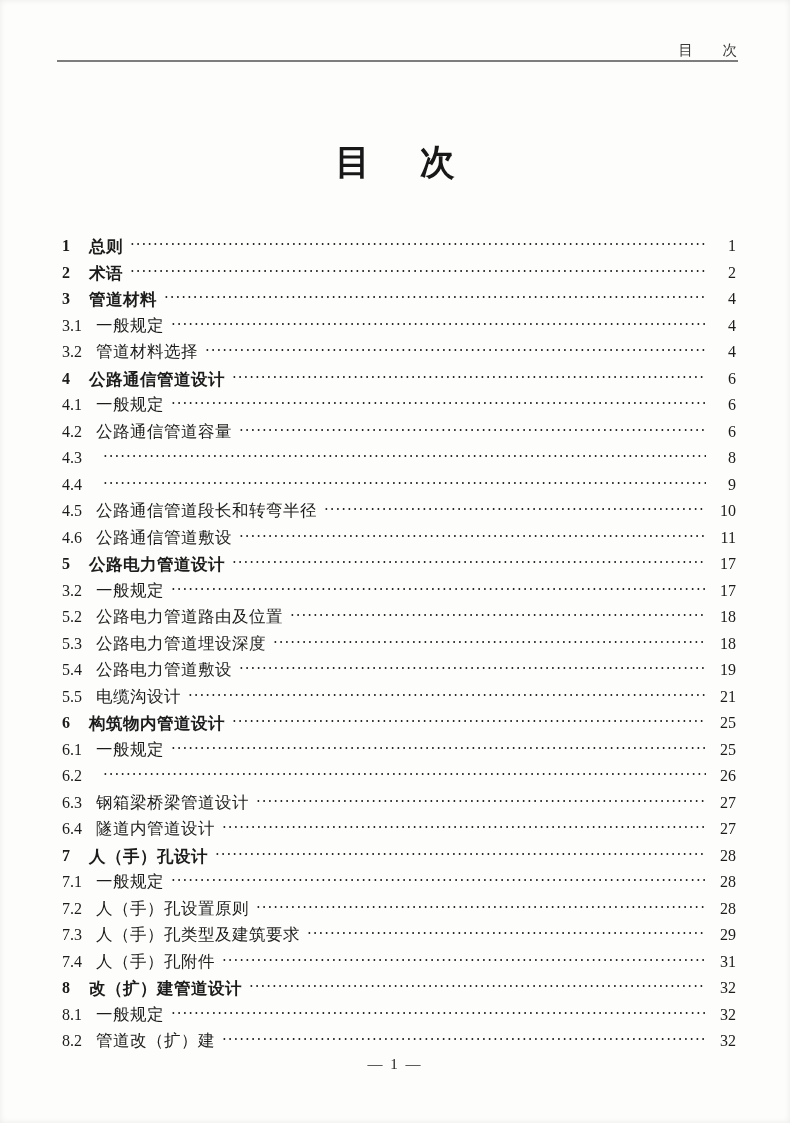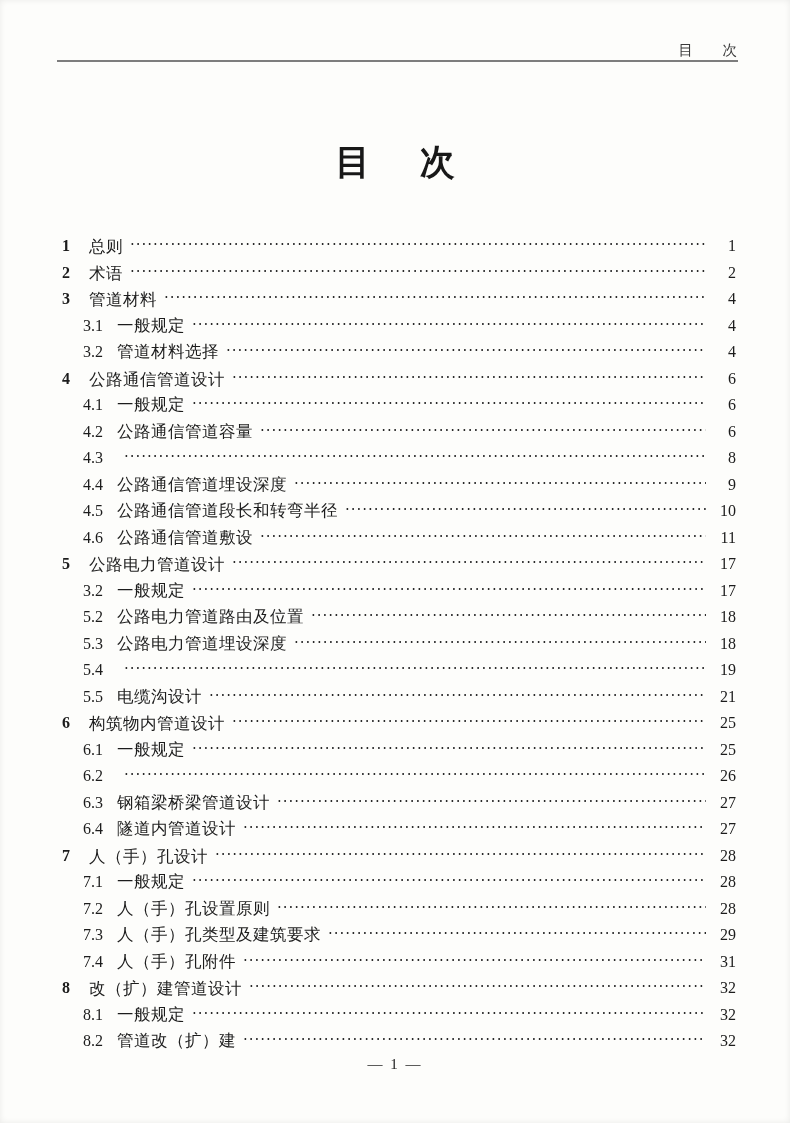--- a/index.html
+++ b/index.html
@@ -54,28 +54,28 @@
     align-items: center;
     height: 26.5px;
     font-size: 16.5px;
     line-height: 26.5px;
   }
   .toc-row .num {
     flex: 0 0 auto;
     font-size: 16px;
   }
   .level1 .num { width: 27px; font-weight: 700; }
-  .level2 .num { width: 34px; margin-left: 21px; }
+  .level2 .num { width: 34px; }
   .toc-row .title {
     flex: 0 0 auto;
     letter-spacing: 0.5px;
     white-space: nowrap;
   }
   .level1 .title {
-    font-weight: 400;
+    font-weight: 700;
     font-family: "Liberation Sans", sans-serif;
   }
   .leader {
     flex: 1 1 auto;
     overflow: hidden;
     white-space: nowrap;
     font-family: "DejaVu Sans", sans-serif;
     font-size: 15px;
     font-weight: 400;
     letter-spacing: 1px;
@@ -161,21 +161,20 @@
     <span class="leader" aria-hidden="true">····································································································································································································································································</span>
     <span class="pageno">6</span>
   </div>
       <div class="toc-row level2">
     <span class="num">4.3</span>
     <span class="leader" aria-hidden="true">····································································································································································································································································</span>
     <span class="pageno">8</span>
   </div>
       <div class="toc-row level2">
     <span class="num">4.4</span>
-    <span class="title">公路通信管道埋设深度</span>
     <span class="leader" aria-hidden="true">····································································································································································································································································</span>
     <span class="pageno">9</span>
   </div>
       <div class="toc-row level2">
     <span class="num">4.5</span>
     <span class="title">公路通信管道段长和转弯半径</span>
     <span class="leader" aria-hidden="true">····································································································································································································································································</span>
     <span class="pageno">10</span>
   </div>
       <div class="toc-row level2">
@@ -203,20 +202,21 @@
     <span class="pageno">18</span>
   </div>
       <div class="toc-row level2">
     <span class="num">5.3</span>
     <span class="title">公路电力管道埋设深度</span>
     <span class="leader" aria-hidden="true">····································································································································································································································································</span>
     <span class="pageno">18</span>
   </div>
       <div class="toc-row level2">
     <span class="num">5.4</span>
+    <span class="title">公路电力管道敷设</span>
     <span class="leader" aria-hidden="true">····································································································································································································································································</span>
     <span class="pageno">19</span>
   </div>
       <div class="toc-row level2">
     <span class="num">5.5</span>
     <span class="title">电缆沟设计</span>
     <span class="leader" aria-hidden="true">····································································································································································································································································</span>
     <span class="pageno">21</span>
   </div>
       <div class="toc-row level1">

